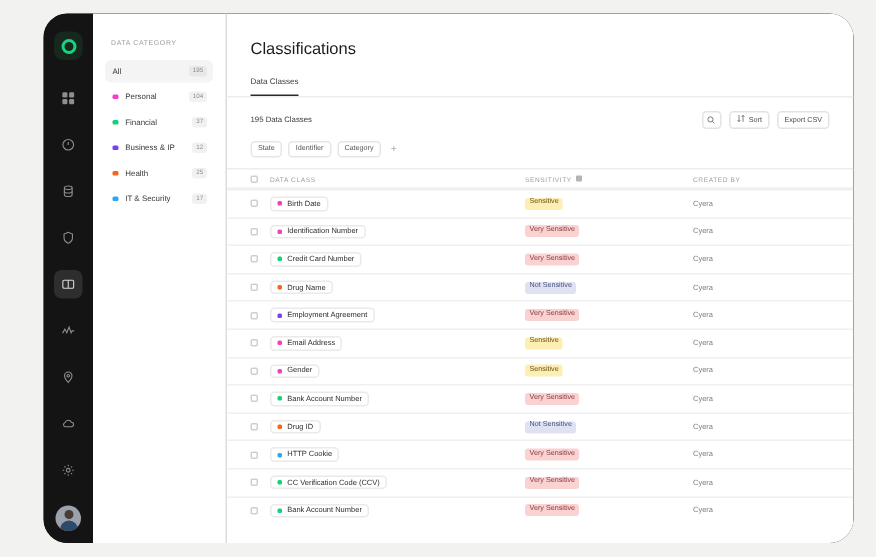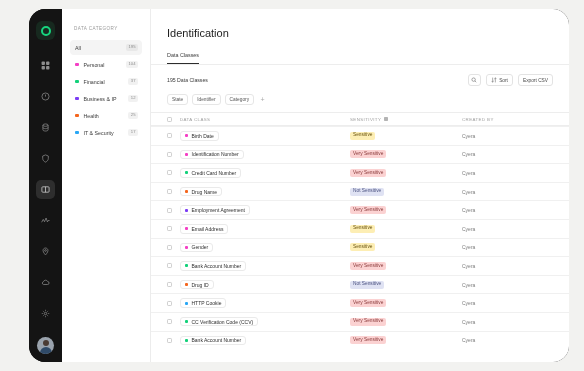--- a/index.html
+++ b/index.html
@@ -346,21 +346,21 @@
         </div>
         <div class="cat-row">
           <span class="cat-dot" style="background: rgb(42, 167, 245);"></span>
           <span class="cat-label">IT &amp; Security</span>
           <span class="cat-count">17</span>
         </div>
       </div>
   </div>
 
   <div id="main">
-    <div id="page-title">Identification</div>
+    <div id="page-title">Classifications</div>
 
     <div id="tab-strip">
       <div class="tab">Data Classes</div>
     </div>
 
     <div id="toolbar">
       <div id="result-count">195 Data Classes</div>
       <div id="toolbar-actions">
         <div class="tb-btn icon-only">
           <svg width="6" height="6" viewBox="0 0 16 16" fill="none" stroke="#6d6d6d" stroke-width="1.6">

